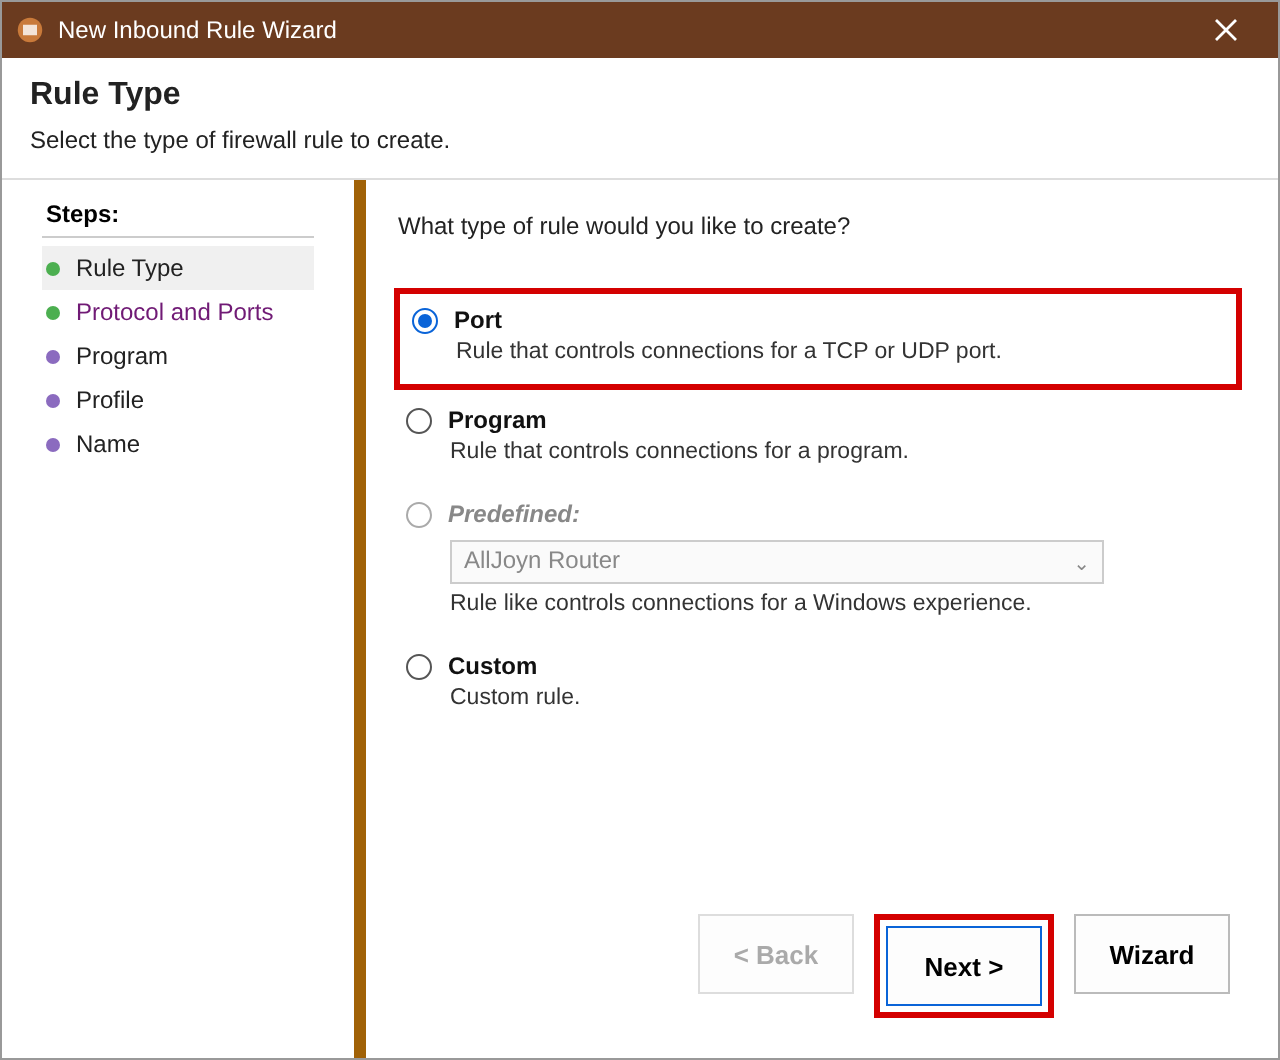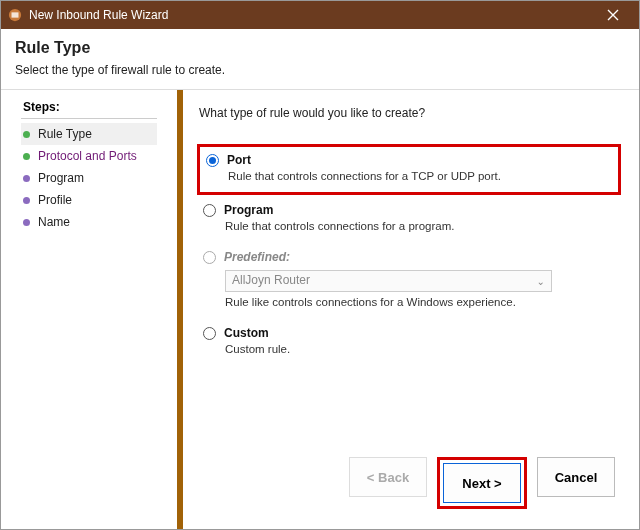--- a/index.html
+++ b/index.html
@@ -228,17 +228,17 @@
           <div class="opt-desc">Custom rule.</div>
         </div>
 
       </div>
 
       <div class="footer">
         <div class="btn disabled">&lt; Back</div>
         <div class="btn-wrap highlight">
           <div class="btn primary">Next &gt;</div>
         </div>
-        <div class="btn">Cancel</div>
+        <div class="btn">Wizard</div>
       </div>
     </div>
   </div>
 </div>
 
 </body></html>

